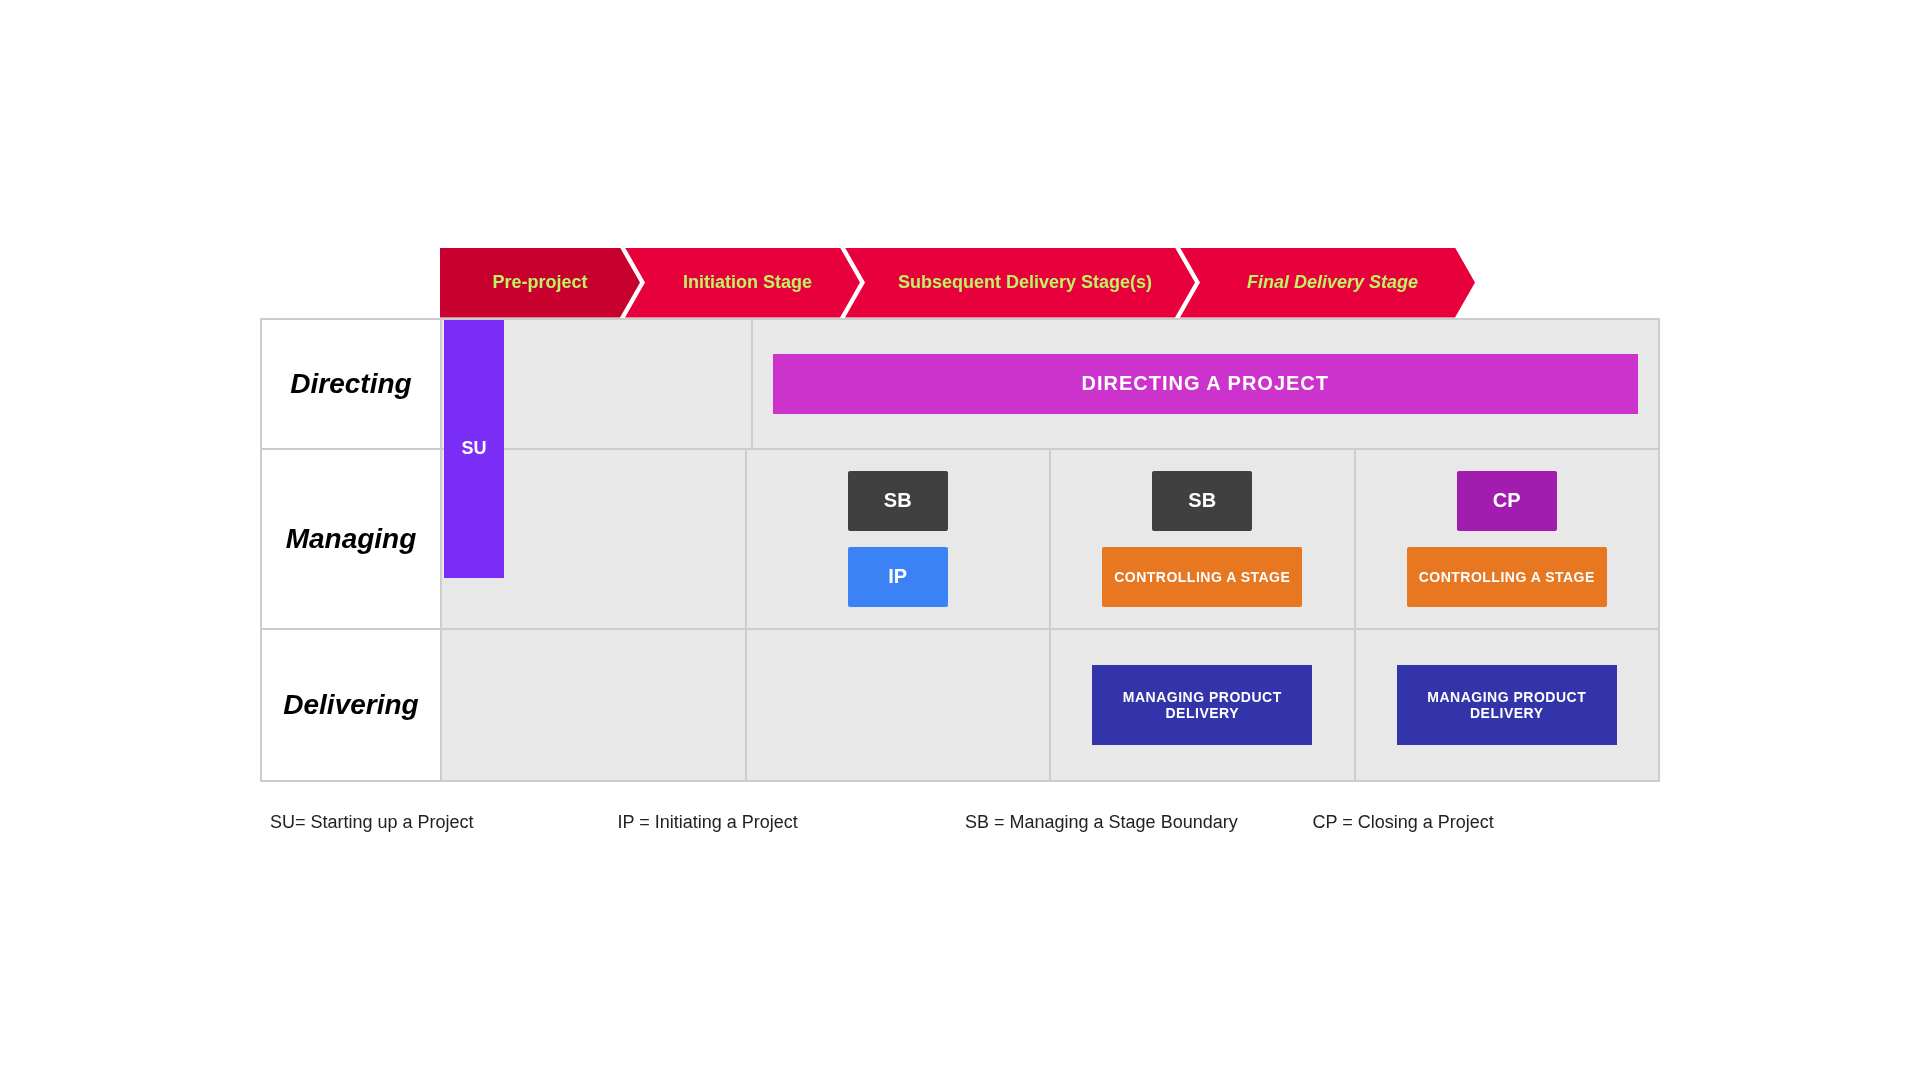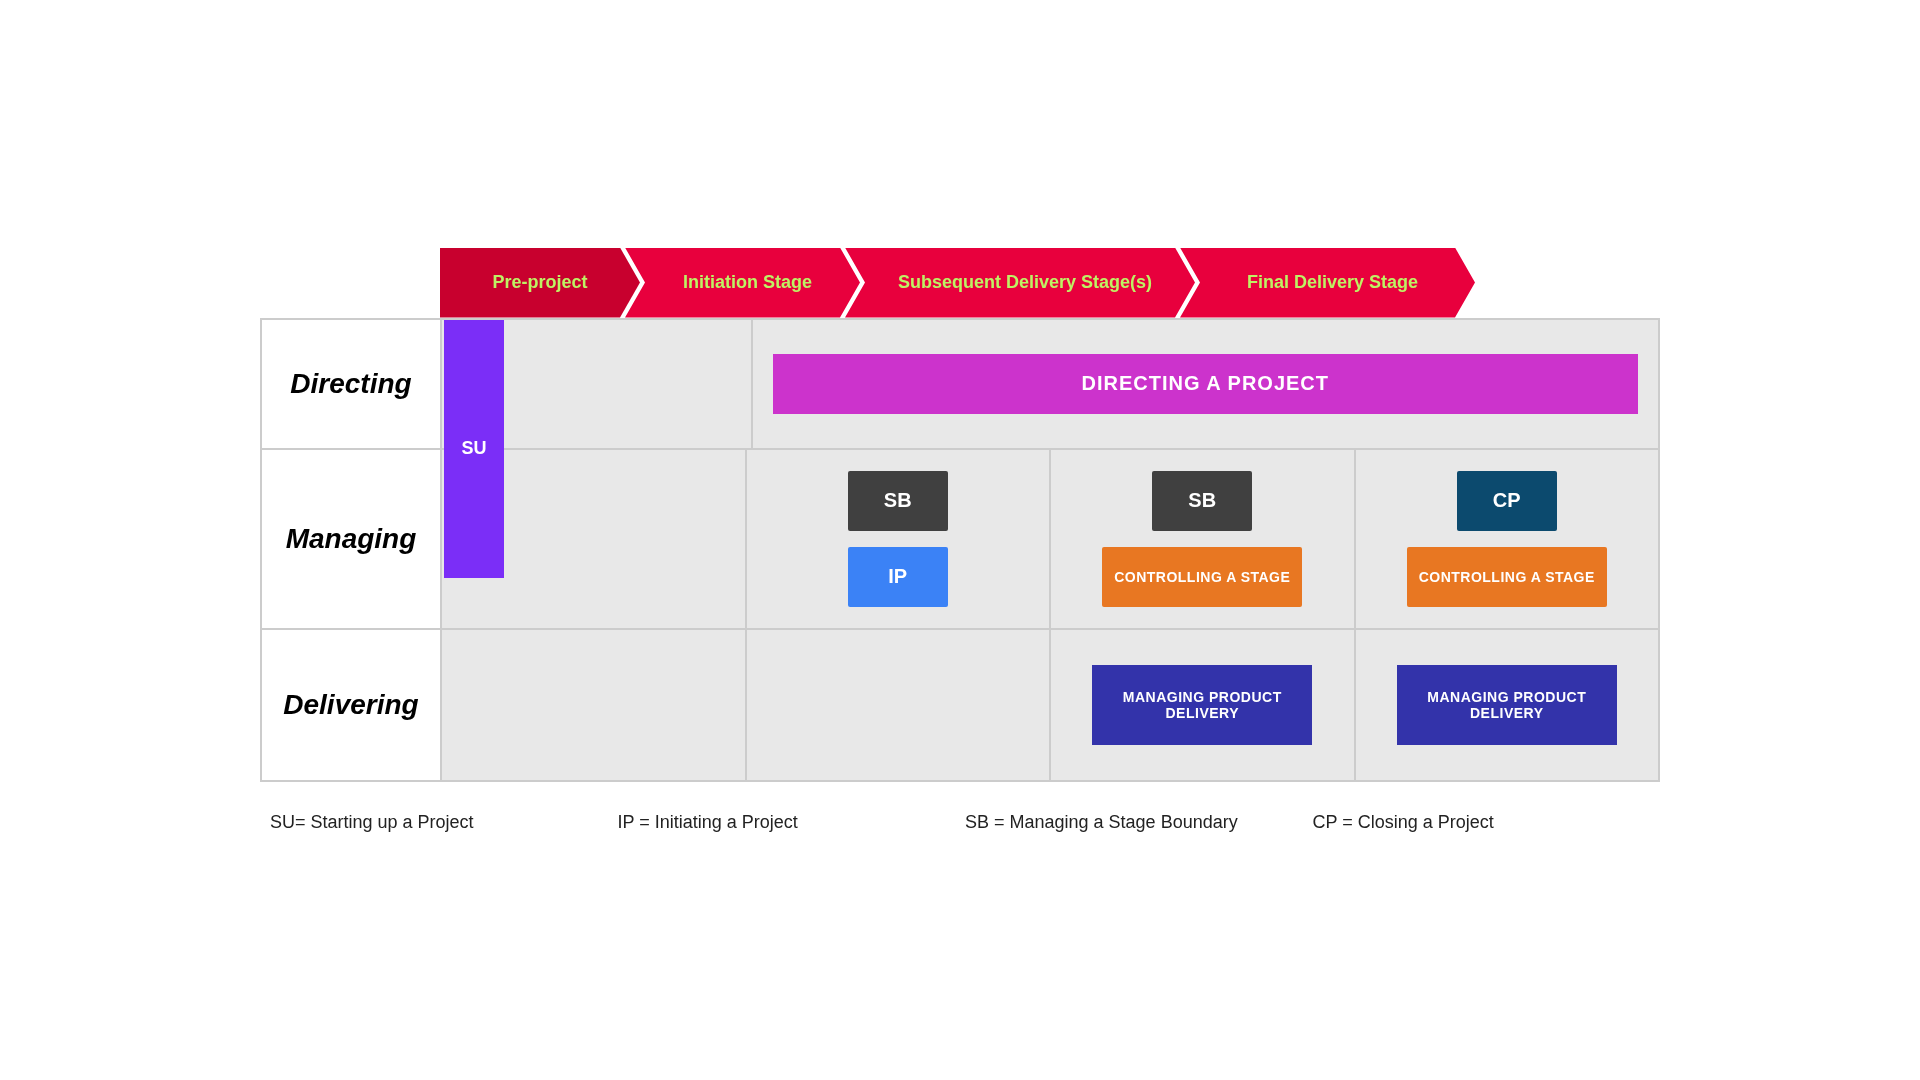--- a/index.html
+++ b/index.html
@@ -63,20 +63,21 @@
     }
 
     .arrow-btn-subsequent {
       width: 350px;
       margin-left: -15px;
     }
 
     .arrow-btn-final {
       width: 295px;
       margin-left: -15px;
+      font-style: italic;
     }
 
     
     .grid-table {
       border: 2px solid #cccccc;
       display: flex;
       flex-direction: column;
     }
 
     .grid-row {
@@ -217,21 +218,21 @@
       font-weight: 700;
       letter-spacing: 0.5px;
       width: 200px;
       height: 60px;
       padding: 0 10px;
     }
 
     .managing-cp {
       width: 100px;
       height: 60px;
-      background: #0c4a6e;
+      background: #a21caf;
     }
 
     
     .delivering-row {
       min-height: 150px;
     }
 
     .mpd-box {
       background: #3333aa;
       color: #ffffff;

